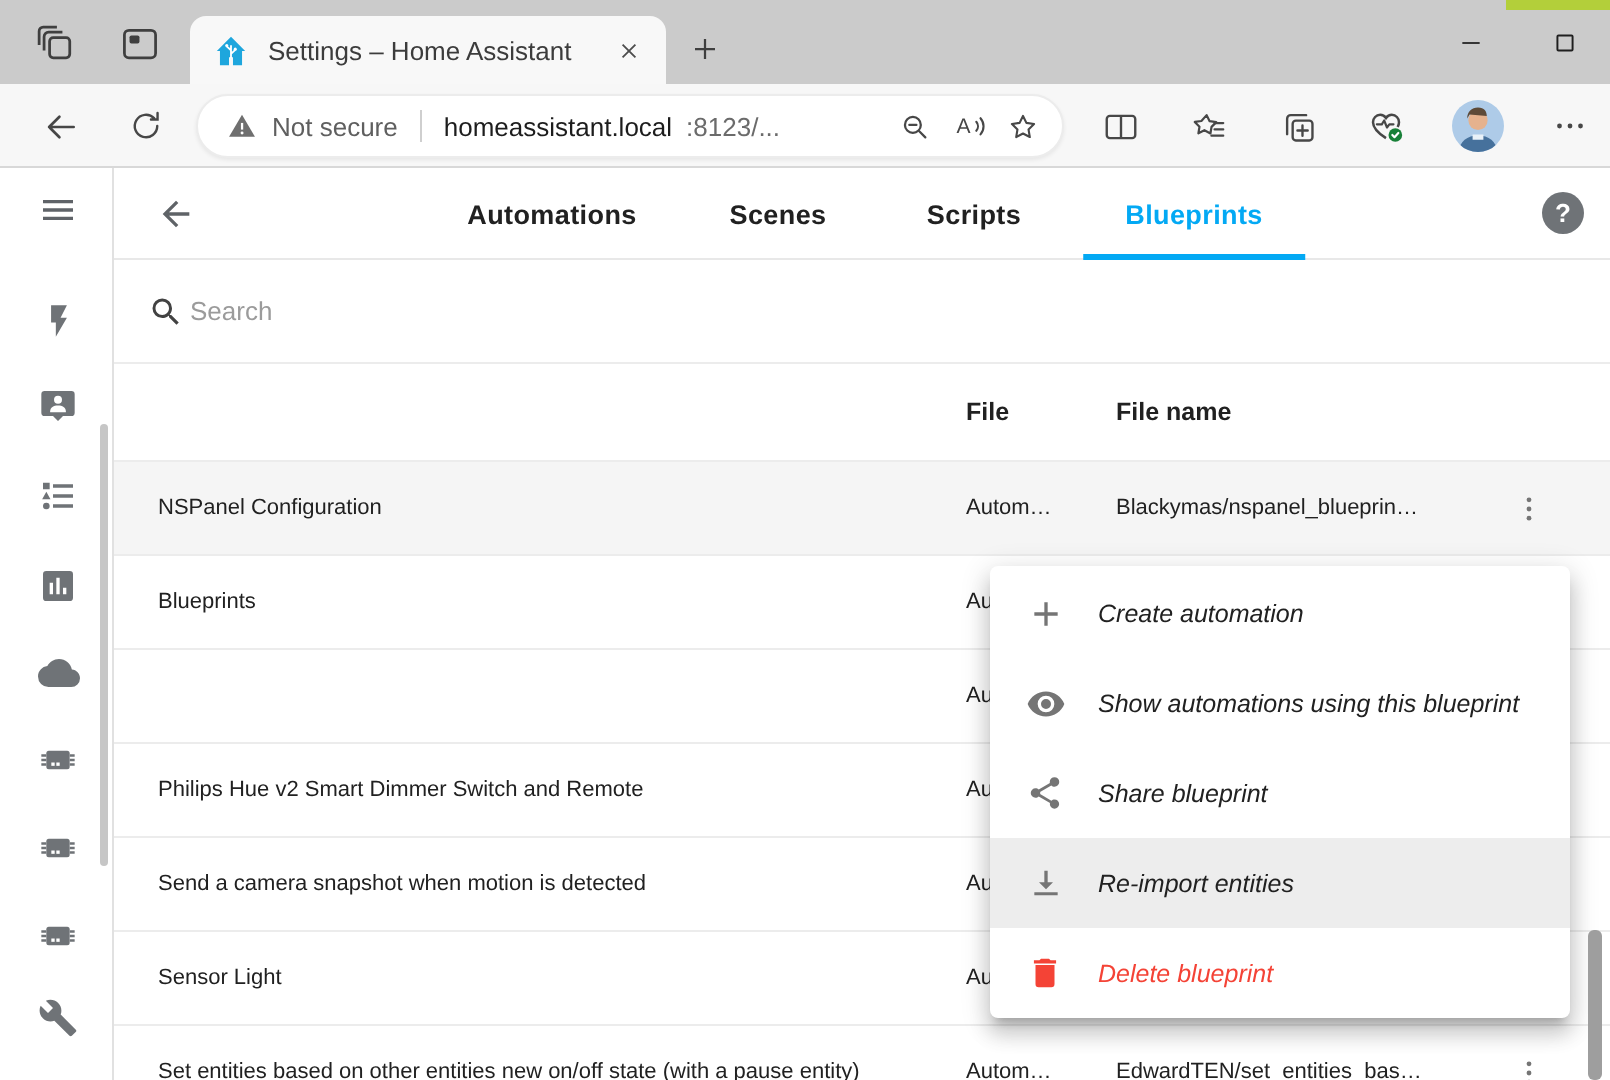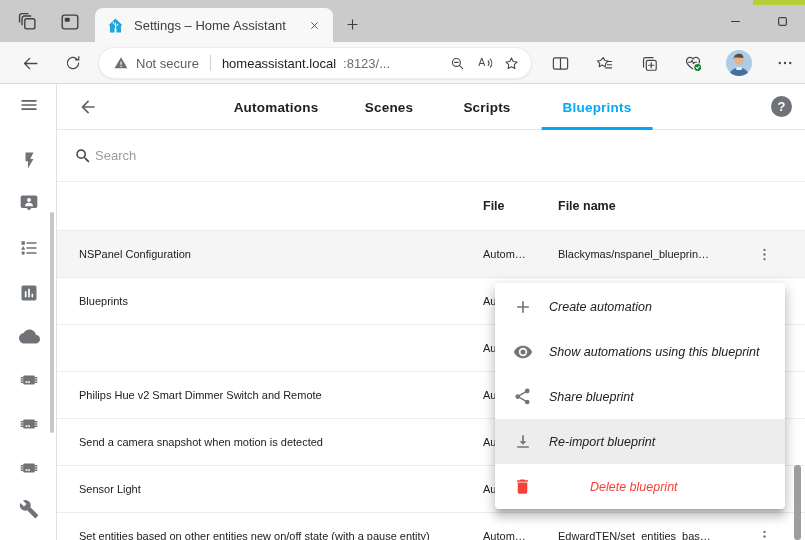--- a/index.html
+++ b/index.html
@@ -72,21 +72,21 @@
   .row .type{left:426px;width:64px;overflow:hidden;}
   .row .file{left:501px;width:196px;overflow:hidden;}
   .row-menu-btn{position:absolute;left:694px;top:50%;transform:translateY(-50%);width:26px;height:26px;border:none;
     background:transparent;color:#757575;display:flex;align-items:center;justify-content:center;}
   
   .ctx{position:absolute;left:495px;top:199px;width:290px;height:226px;background:#fff;border-radius:4px;z-index:9;
     box-shadow:0 5px 5px -3px rgba(0,0,0,.2),0 8px 10px 1px rgba(0,0,0,.14),0 3px 14px 2px rgba(0,0,0,.12);
     overflow:hidden;padding-top:1px;font-style:italic;}
   .ctx-item{height:45px;display:flex;align-items:center;padding-left:18px;cursor:default;font-size:12.5px;color:#212121;}
   .ctx-item.highlight{background:#ededed;}
-  .ctx-item.danger{color:var(--danger,#f44336);gap:41px;}
+  .ctx-item.danger{color:var(--danger,#f44336);}
   .ctx-ic{width:20px;height:20px;margin-right:16px;color:#757575;flex:none;}
   .ctx-item.danger .ctx-ic{color:var(--danger,#f44336);}
   .page-scroll{position:absolute;left:794px;top:381px;width:7px;height:75px;background:#9e9e9e;border-radius:3px;z-index:10;}
 </style>
 </head>
 <body>
 
 <div class="screen">
 
   <div class="tabstrip">
@@ -442,21 +442,21 @@
             </svg>
         </span>
         <span>Share blueprint</span>
       </div>
       <div class="ctx-item highlight">
         <span class="ctx-ic">
           <svg width="20" height="20" viewBox="0 0 24 24" fill="currentColor">
             <path d="M11 4h2v7h3.2L12 15.2 7.8 11H11zM5 17h14v1.8H5z"></path>
             </svg>
         </span>
-        <span>Re-import blueprint</span>
+        <span>Re-import entities</span>
       </div>
       <div class="ctx-item danger">
         <span class="ctx-ic">
           <svg width="19" height="19" viewBox="0 0 24 24" fill="currentColor">
             <path d="M19,4H15.5L14.5,3H9.5L8.5,4H5V6H19M6,19A2,2 0 0,0 8,21H16A2,2 0 0,0 18,19V7H6V19Z"></path>
             </svg>
         </span>
         <span>Delete blueprint</span>
       </div>
     </div>

